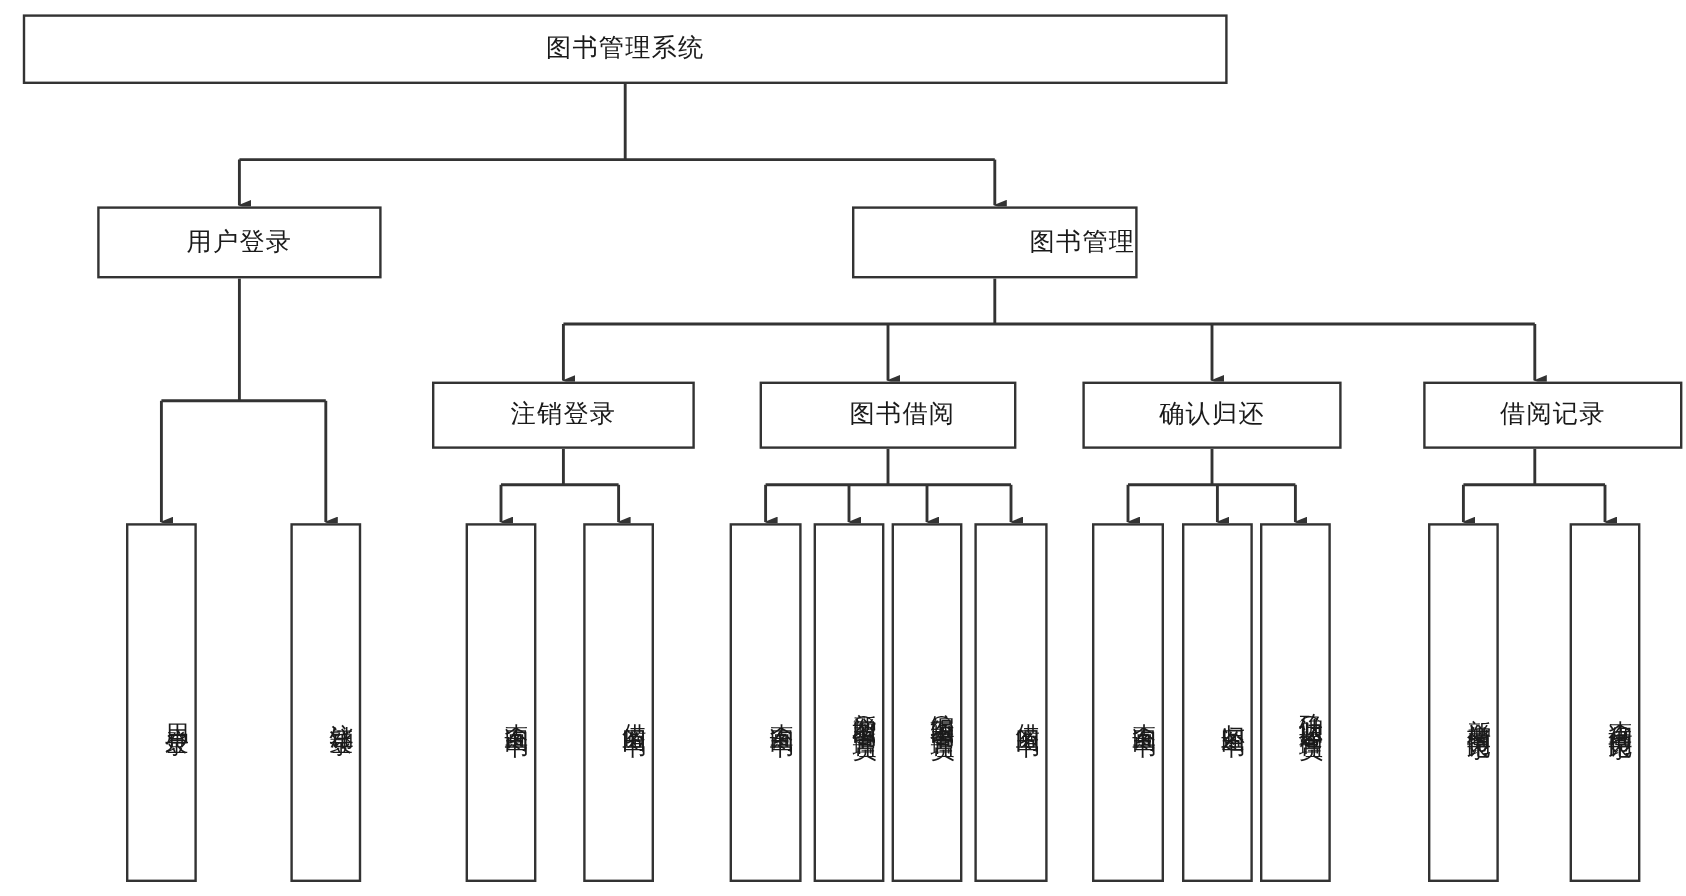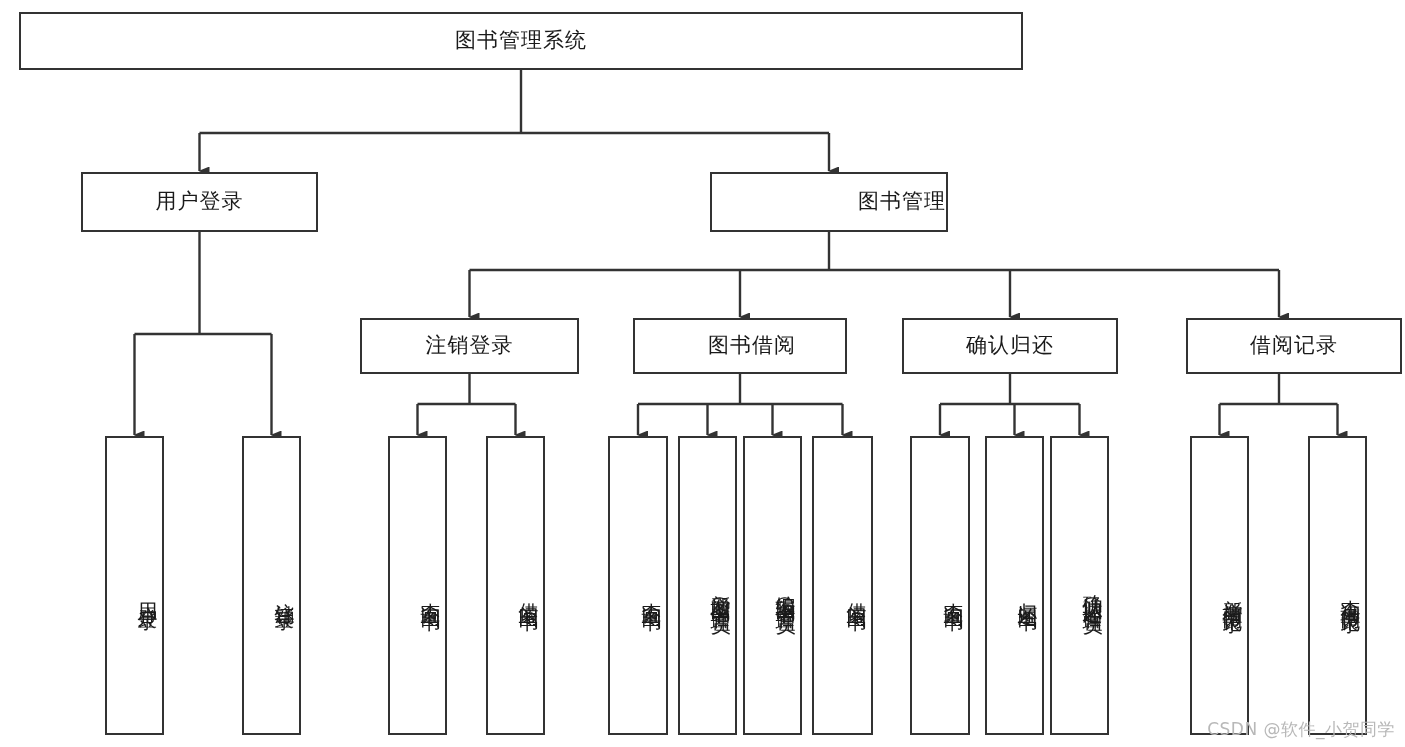--- a/index.html
+++ b/index.html
@@ -172,14 +172,13 @@
       <div class="node vert" style="left: 1050px; top: 436px; width: 59px; height: 299px;">
         <span class="lbl">确认归还（管理员）</span>
       </div>
       <div class="node vert" style="left: 1190px; top: 436px; width: 59px; height: 299px;">
         <span class="lbl">新增借阅记录</span>
       </div>
       <div class="node vert" style="left: 1308px; top: 436px; width: 59px; height: 299px;">
         <span class="lbl">查询借阅记录</span>
       </div>
     </div>
-  <div id="watermark">CSDN @软件_小贺同学</div>
 </div>
 
 </body></html>

